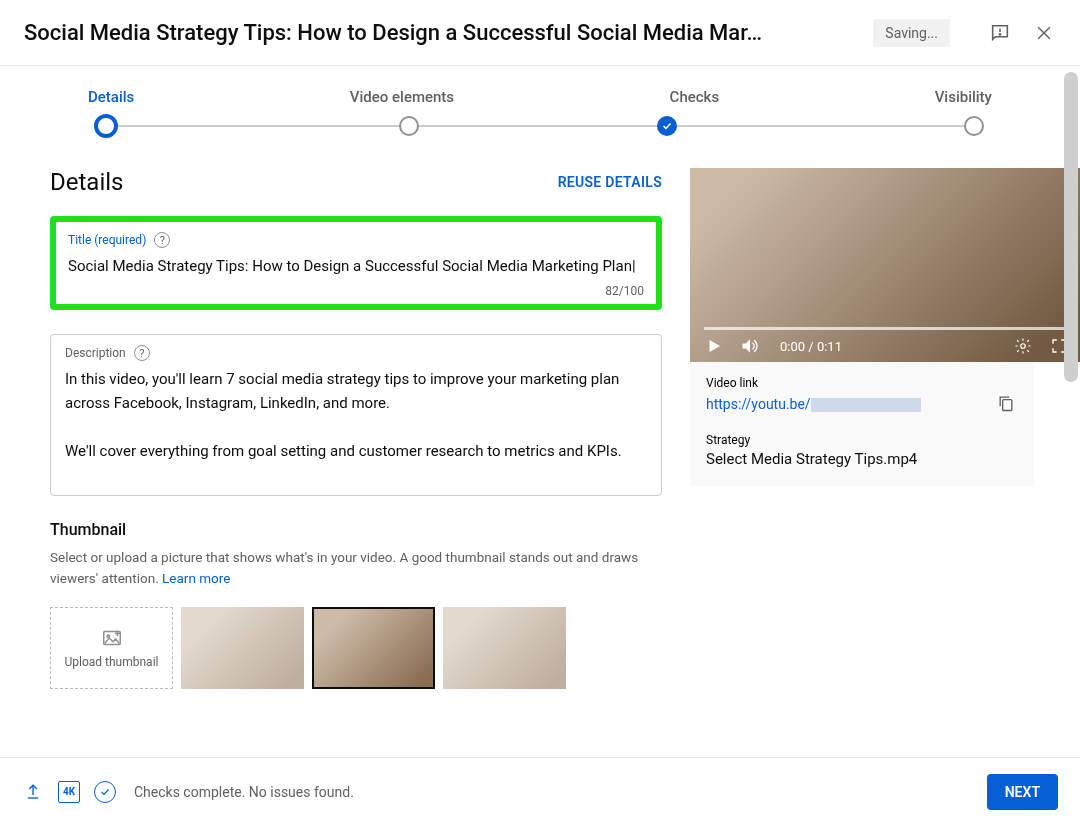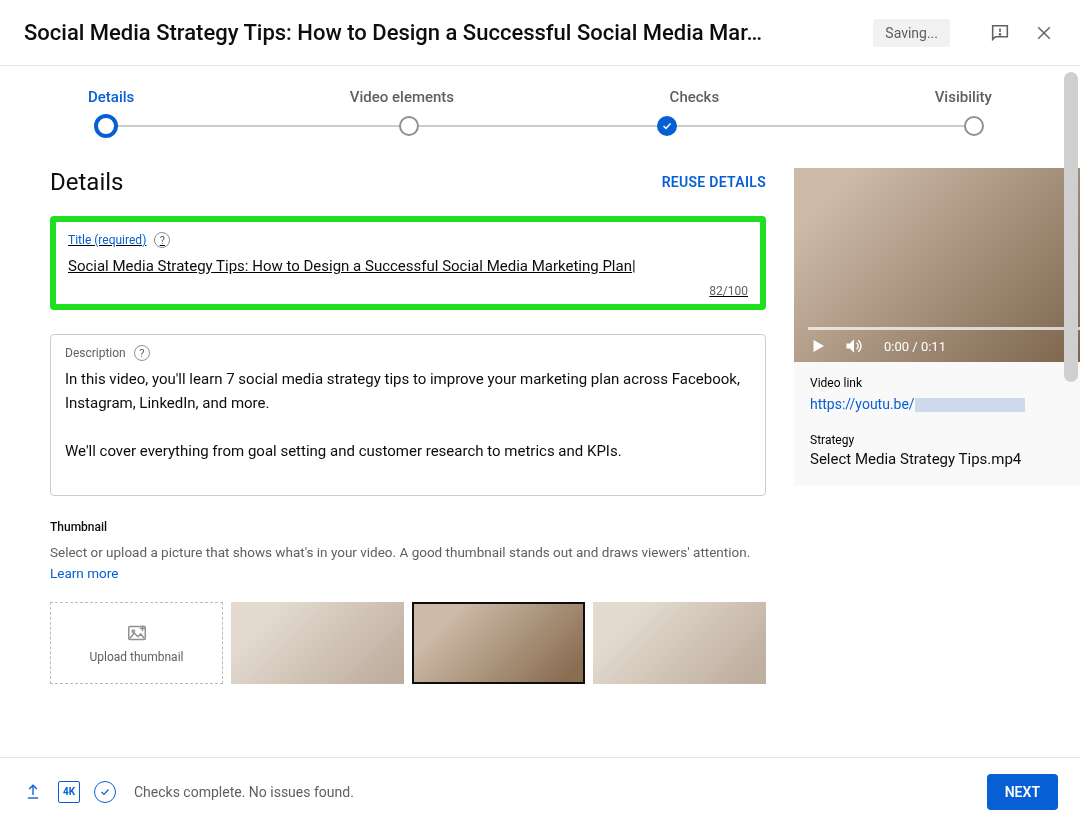--- a/index.html
+++ b/index.html
@@ -27,34 +27,34 @@
   
   .main { display: flex; padding: 32px 46px 0 50px; gap: 28px; height: 700px; overflow: hidden; }
   .left { flex: 1.12; }
   .right { width: 344px; }
 
   .section-head { display: flex; align-items: center; justify-content: space-between; margin-bottom: 20px; }
   .section-title { font-size: 24px; font-weight: 400; color: #0d0d0d; }
   .reuse-link { color: #065fd4; font-size: 14px; font-weight: 600; letter-spacing: .3px; }
 
   .field-box { border: 1px solid #ccc; border-radius: 4px; padding: 10px 14px 8px; margin-bottom: 24px; position: relative; }
-  .field-box.highlight { border: 6px solid #1ee01e; padding: 10px 12px 6px; text-decoration: underline; }
+  .field-box.highlight { border: 6px solid #1ee01e; padding: 10px 12px 6px; }
   .field-label { font-size: 12px; color: #606060; display:flex; align-items:center; gap:8px; }
   .field-label.active { color: #065fd4; }
   .help-icon { width:16px; height:16px; border:1px solid #909090; border-radius:50%; display:inline-flex; align-items:center; justify-content:center; font-size:11px; color:#606060; cursor:pointer; }
   .field-text { font-size: 15px; color: #0d0d0d; line-height: 1.6; margin-top: 6px; white-space: pre-wrap; }
   .field-text.cursor::after { content:"|"; color:#0d0d0d; }
   .char-count { text-align: right; font-size: 12px; color: #606060; margin-top: 6px; }
   .desc-box .field-text { min-height: 120px; }
 
-  .thumb-title { font-size: 12px; font-weight: 500; color:#0d0d0d; margin-top:16px; margin-bottom:8px; }
+  .thumb-title { font-size: 16px; font-weight: 500; color:#0d0d0d; margin-top:16px; margin-bottom:8px; }
   .thumb-desc { font-size: 13.5px; color:#606060; line-height:1.55; }
   .learn-more { color:#065fd4; }
   .thumb-row { display:flex; gap:8px; margin-top:18px; }
-  .thumb { width:173px; height:82px; background:#e5dcd4; background-image: linear-gradient(135deg,#cdbba8 20%, #8a6e52 90%); position:relative; cursor:pointer; }
+  .thumb { width:123px; height:82px; background:#e5dcd4; background-image: linear-gradient(135deg,#cdbba8 20%, #8a6e52 90%); position:relative; cursor:pointer; }
   .thumb.upload { border:1px dashed #bbb; background:#fff; display:flex; flex-direction:column; align-items:center; justify-content:center; gap:6px; font-size:12px; color:#606060; }
   .thumb.selected { outline:2px solid #0d0d0d; outline-offset:-2px; }
   .thumb-cover { position:absolute; inset:0; background:rgba(255,255,255,.45); }
 
   
   .player { width: 393px; height: 194px; background: linear-gradient(135deg,#cdbba8 10%, #735a42 90%); position: relative; }
   .player-bar { position:absolute; left:14px; right:14px; bottom:32px; height:3px; background:rgba(255,255,255,.7); }
   .player-ctrl { position:absolute; left:14px; right:14px; bottom:6px; display:flex; align-items:center; gap:16px; color:#fff; font-size:13px; }
   .player-ctrl .time { margin-left:4px; }
   .player-ctrl .spacer { flex:1; }

